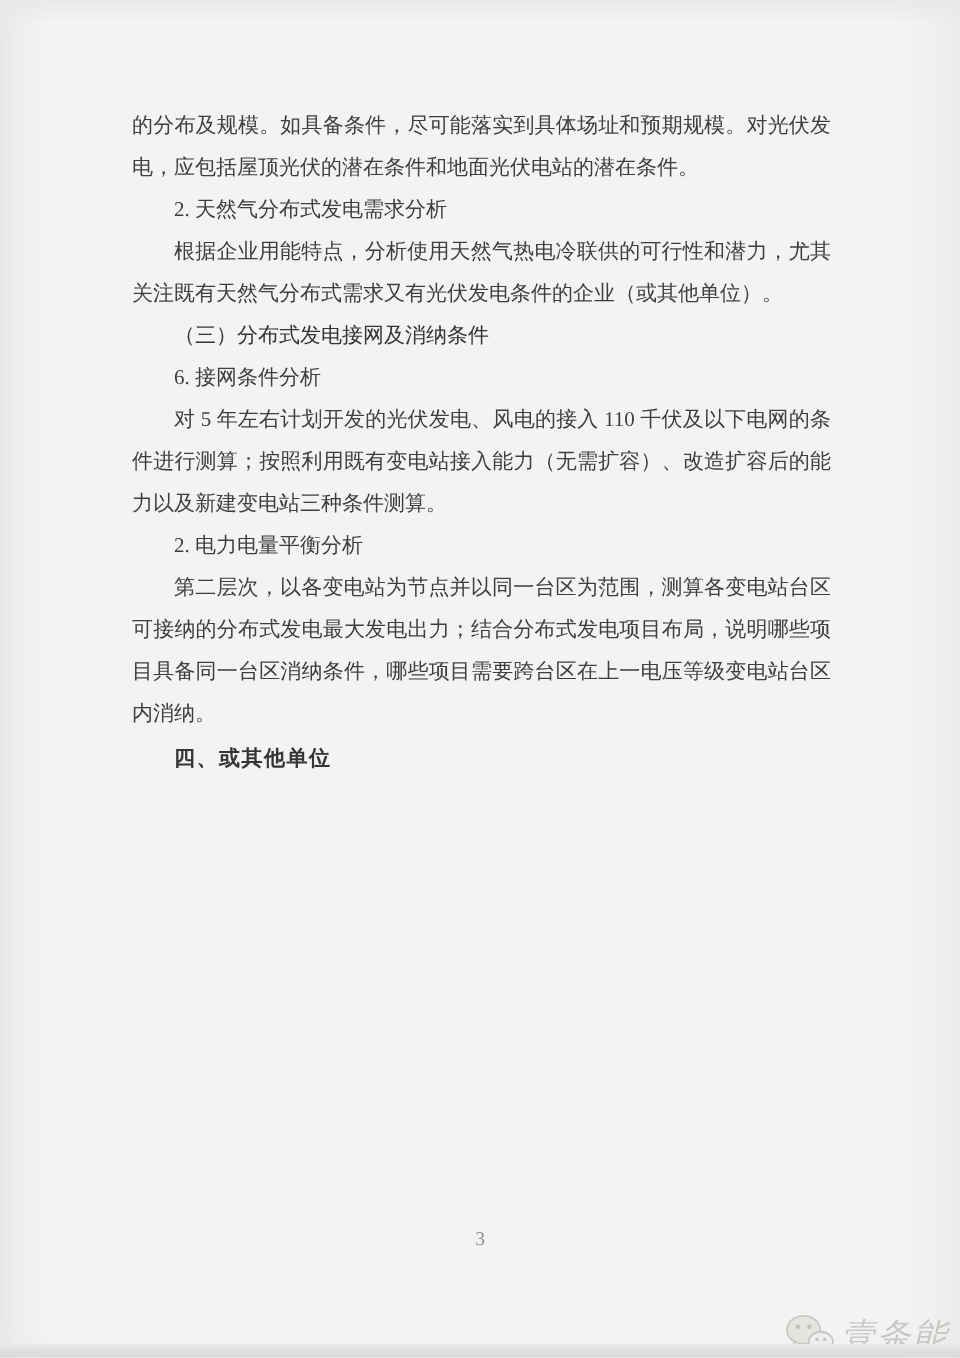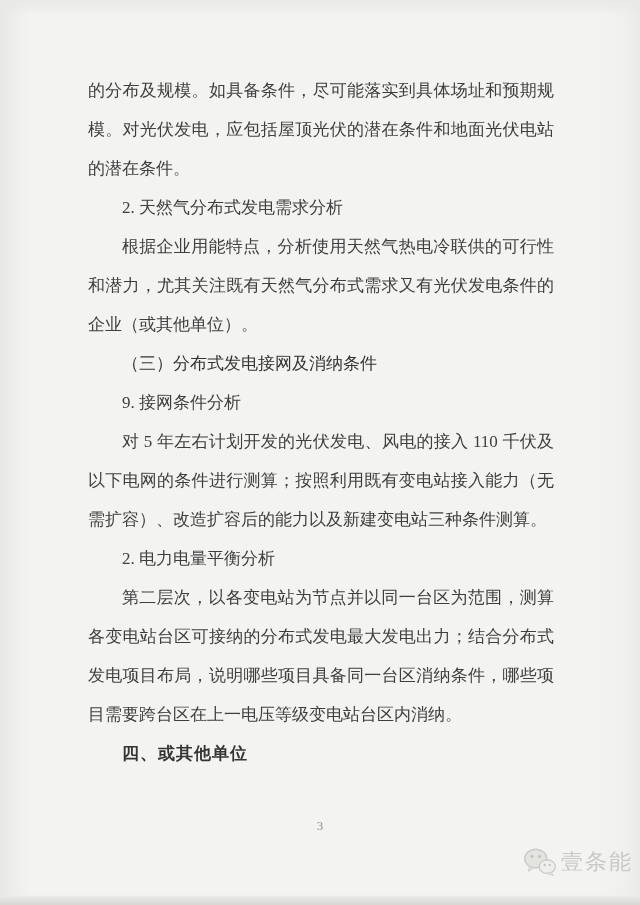--- a/index.html
+++ b/index.html
@@ -17,22 +17,22 @@
     background:
       linear-gradient(90deg, #ebebe9 0%, #f3f3f1 5%, #f3f3f1 93%, #eeeeec 100%),
       #f2f2f0;
     box-shadow: inset 0 0 22px rgba(0,0,0,0.035);
   }
   .doc {
     position: absolute;
     top: 71px;
     left: 88px;
     width: 466px;
-    font-size: 17px;
-    line-height: 39px;
+    font-size: 14px;
+    line-height: 28px;
     color: #3e3e3e;
     text-align: justify;
   }
   .doc p {
     margin: 0;
     text-indent: 2em;
   }
   .doc p.no-indent {
     text-indent: 0;
   }
@@ -51,25 +51,26 @@
     top: 818px;
     left: 0;
     width: 100%;
     text-align: center;
     font-size: 13px;
     color: #8f8f8d;
   }
   .watermark {
     position: absolute;
     right: 7px;
-    bottom: 28px;
+    bottom: 0;
     display: flex;
     align-items: flex-start;
     gap: 4px;
     opacity: 0.95;
+    font-style: italic;
   }
   .watermark .wm-label {
     font-family: "Liberation Sans", "DejaVu Sans", sans-serif;
     font-size: 22px;
     letter-spacing: 2px;
     color: #c6c6c3;
   }
   .bottom-edge {
     position: absolute;
     left: 0;
@@ -91,21 +92,21 @@
 <body>
 
 <div class="scan">
   <div class="top-shade"></div>
 
   <main class="doc">
     <p class="no-indent">的分布及规模。如具备条件，尽可能落实到具体场址和预期规模。对光伏发电，应包括屋顶光伏的潜在条件和地面光伏电站的潜在条件。</p>
     <p>2. 天然气分布式发电需求分析</p>
     <p>根据企业用能特点，分析使用天然气热电冷联供的可行性和潜力，尤其关注既有天然气分布式需求又有光伏发电条件的企业（或其他单位）。</p>
     <p class="h-kai">（三）分布式发电接网及消纳条件</p>
-    <p>9. 接网条件分析</p>
+    <p>6. 接网条件分析</p>
     <p>对 5 年左右计划开发的光伏发电、风电的接入 110 千伏及以下电网的条件进行测算；按照利用既有变电站接入能力（无需扩容）、改造扩容后的能力以及新建变电站三种条件测算。</p>
     <p>2. 电力电量平衡分析</p>
     <p>第二层次，以各变电站为节点并以同一台区为范围，测算各变电站台区可接纳的分布式发电最大发电出力；结合分布式发电项目布局，说明哪些项目具备同一台区消纳条件，哪些项目需要跨台区在上一电压等级变电站台区内消纳。</p>
     <p class="h-hei">四、或其他单位</p>
   </main>
 
   <div class="pagenum">3</div>
 
   <div class="watermark">
     <svg width="34" height="30" viewBox="0 0 40 34" aria-hidden="true">

